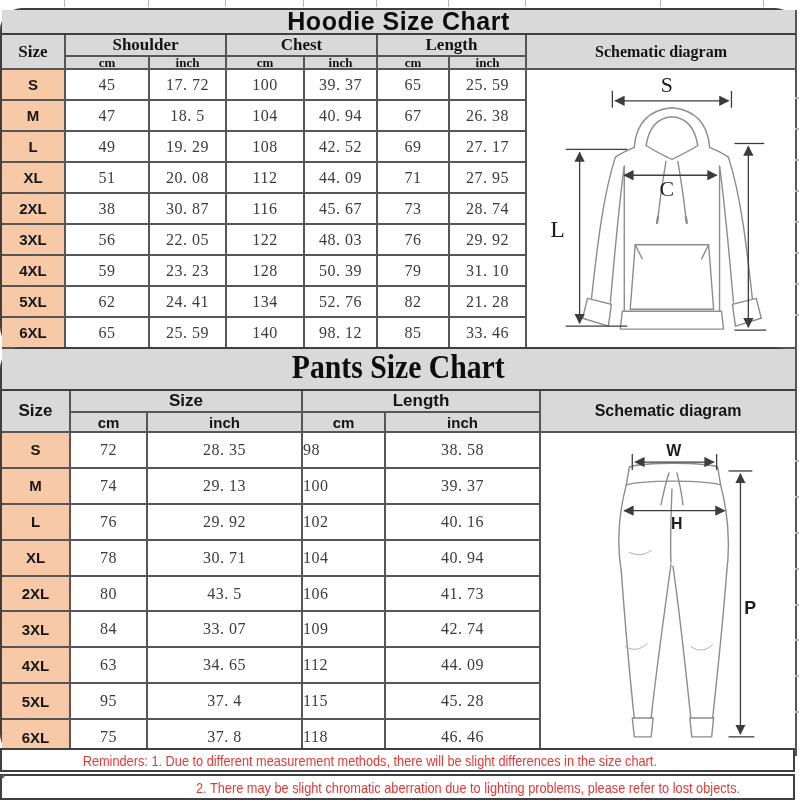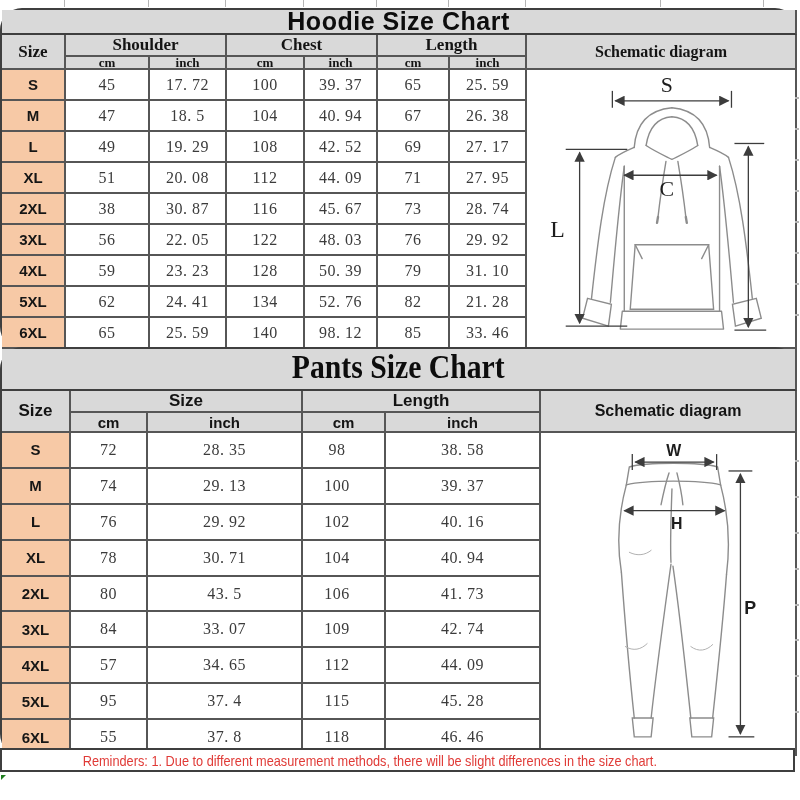--- a/index.html
+++ b/index.html
@@ -47,21 +47,21 @@
   #hoodie-table tbody tr{height:31px;}
   
   #pants-table{top:347px;}
   #pants-table .title-cell{height:36px;line-height:32px;}
   #pants-table .title-cell .squeeze{display:inline-block;transform:scaleX(.9);transform-origin:center;font:bold 33px "Liberation Serif",serif;}
   #pants-table .h-size,#pants-table .h-group{font:bold 17px "Liberation Sans",sans-serif;}
   #pants-table .h-unit{font:bold 15px "Liberation Sans",sans-serif;height:20px;}
   #pants-table .h-schem{font:bold 16px "Liberation Sans",sans-serif;}
   #pants-table thead tr.r1{height:21px;}
   #pants-table tbody tr{height:35.9px;}
-  #pants-table tbody td:nth-child(4){text-align:center;padding-right:13px;}
+  #pants-table tbody td:nth-child(4){text-align:left;padding-right:13px;}
   
   tbody td{font:16px "Liberation Serif",serif;color:var(--value-text);letter-spacing:.5px;background:#fff;}
   td.size-col{background:var(--size-cell-bg);font:bold 15px "Liberation Sans",sans-serif;color:#161616;letter-spacing:0;}
   td.diagram-cell{background:#fff;padding:0;vertical-align:top;}
   td.diagram-cell svg{display:block;margin:0 auto;}
   
   .reminder{
     position:absolute;left:0;width:795px;box-sizing:border-box;
     border:2px solid var(--border-dark);background:#fff;
     display:flex;align-items:center;justify-content:center;
@@ -367,44 +367,47 @@
         </tr>
         <tr>
           <td class="size-col">3XL</td>
           <td>84</td>
           <td>33. 07</td>
           <td>109</td>
           <td>42. 74</td>
         </tr>
         <tr>
           <td class="size-col">4XL</td>
-          <td>57</td>
+          <td>63</td>
           <td>34. 65</td>
           <td>112</td>
           <td>44. 09</td>
         </tr>
         <tr>
           <td class="size-col">5XL</td>
           <td>95</td>
           <td>37. 4</td>
           <td>115</td>
           <td>45. 28</td>
         </tr>
         <tr>
           <td class="size-col">6XL</td>
-          <td>55</td>
+          <td>75</td>
           <td>37. 8</td>
           <td>118</td>
           <td>46. 46</td>
         </tr>
       </tbody>
   </table>
 
   <div class="reminder" id="reminder-1">
     <span class="txt">Reminders: 1. Due to different measurement methods, there will be slight differences in the size chart.</span>
+  </div>
+  <div class="reminder" id="reminder-2">
+    <span class="txt">2. There may be slight chromatic aberration due to lighting problems, please refer to lost objects.</span>
   </div>
   <div class="green-flag"></div>
 
   <div id="crop-marks">
       <div class="tick v" style="left: 64px;"></div>
       <div class="tick v" style="left: 148px;"></div>
       <div class="tick v" style="left: 225px;"></div>
       <div class="tick v" style="left: 303px;"></div>
       <div class="tick v" style="left: 376px;"></div>
       <div class="tick v" style="left: 448px;"></div>

